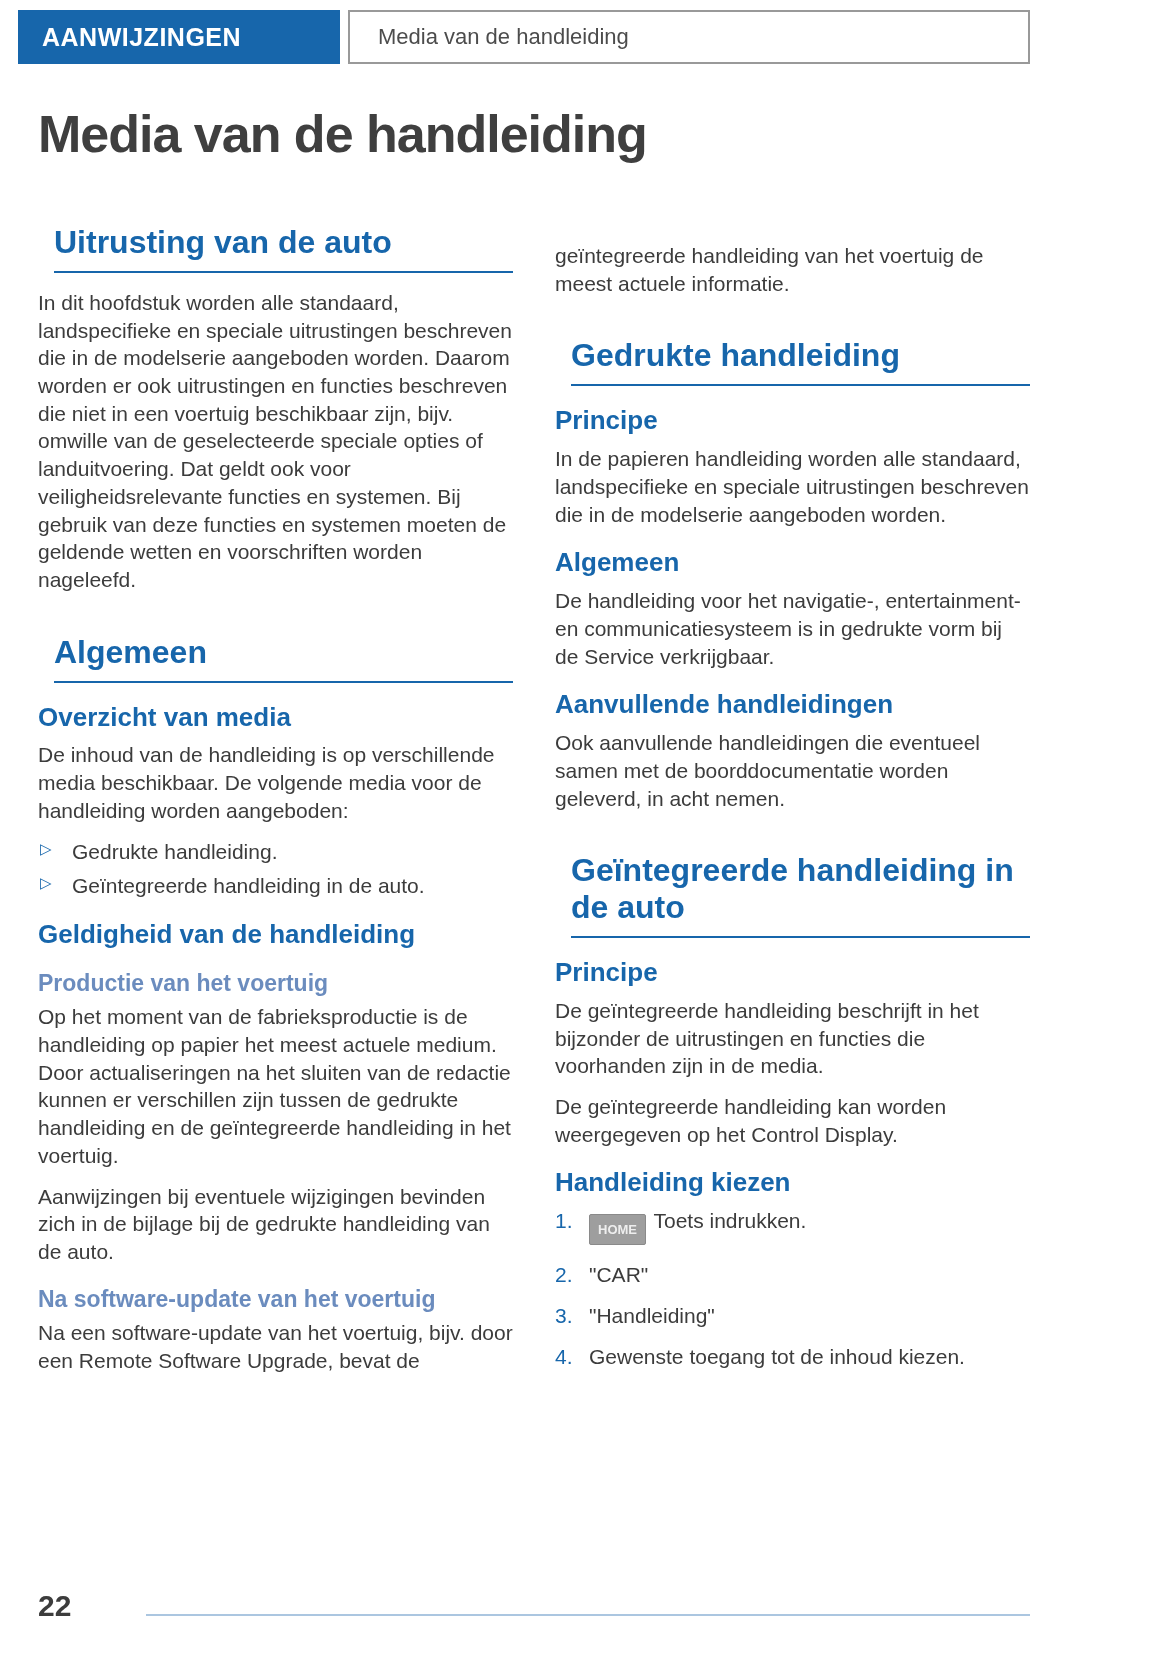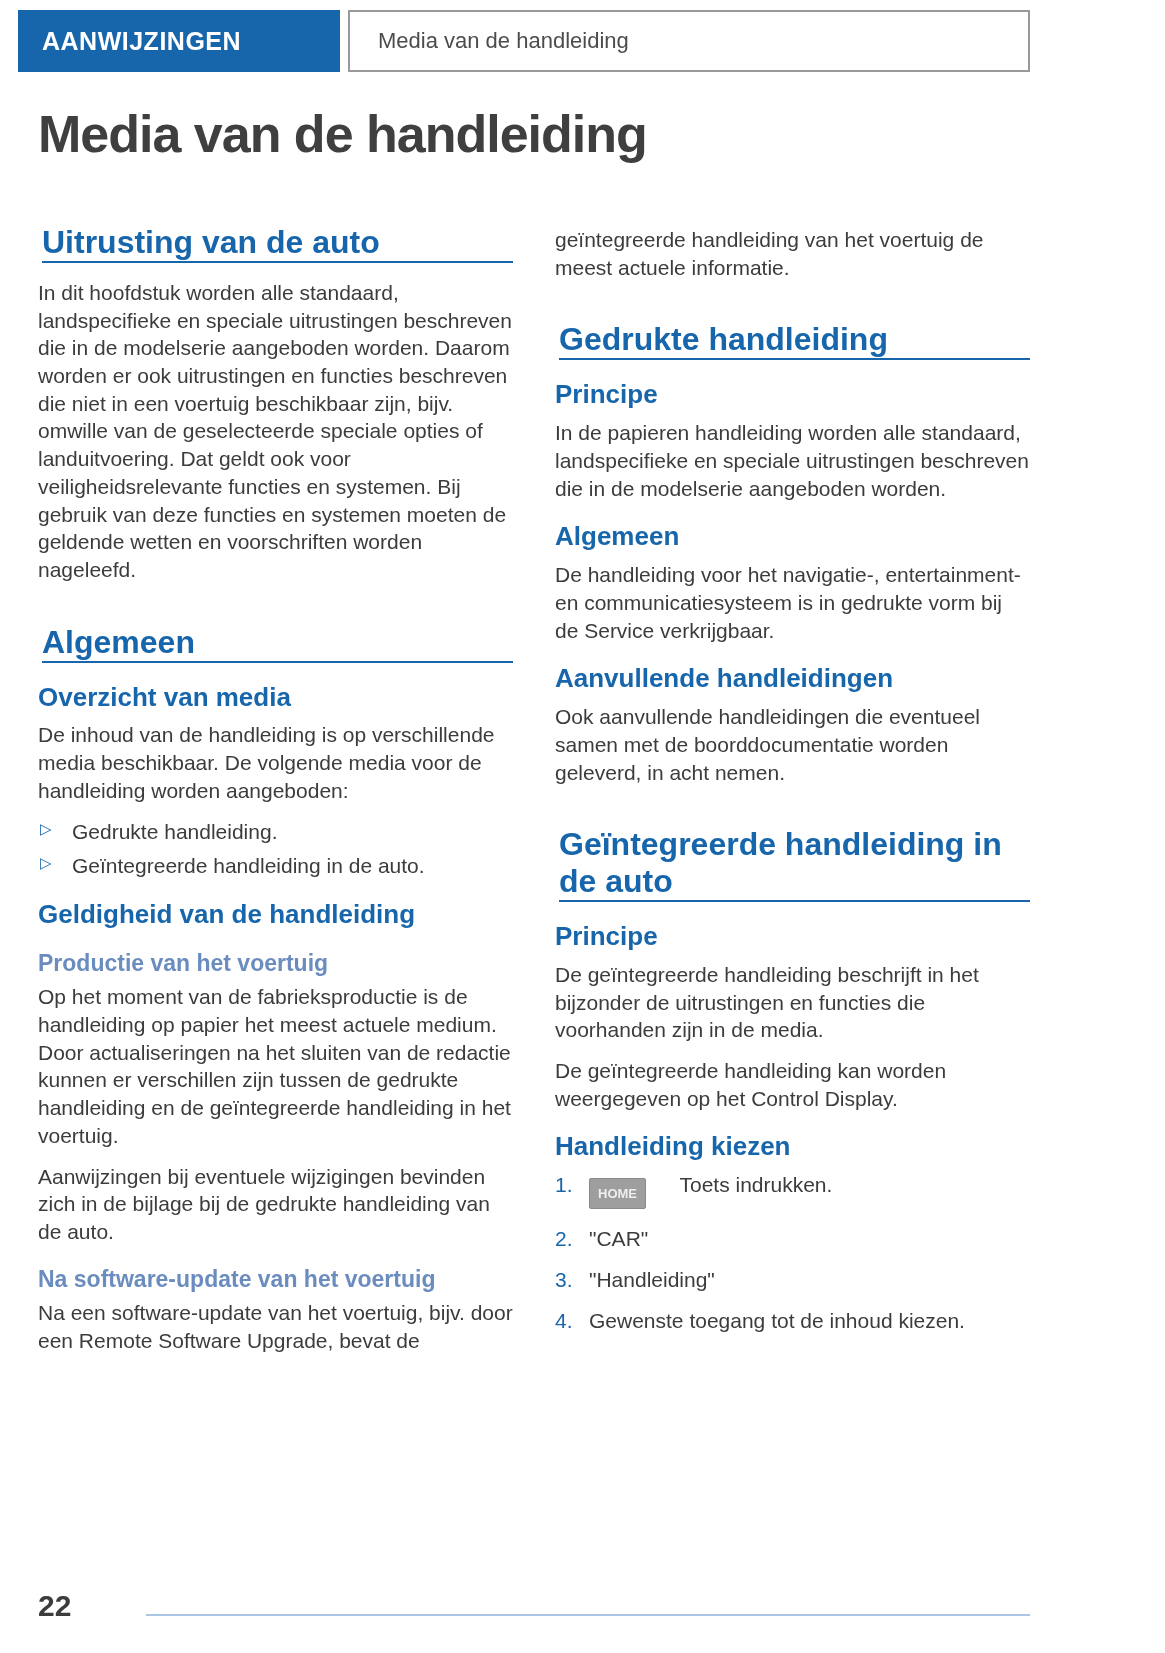--- a/index.html
+++ b/index.html
@@ -13,21 +13,21 @@
   }
   *{box-sizing:border-box;}
   html,body{margin:0;padding:0;}
   body{
     width:1165px;height:1653px;background:#ffffff;
     font-family:"Liberation Sans", sans-serif;color:var(--text);
   }
   .page{position:relative;width:1165px;height:1653px;overflow:hidden;background:#fff;}
 
   
-  .header{position:absolute;top:10px;left:18px;right:135px;height:62px;display:flex;}
+  .header{position:absolute;top:10px;left:18px;right:135px;height:54px;display:flex;}
   .header-tab{
     width:322px;background:var(--header_bg);color:#fff;font-weight:bold;font-size:25px;
     display:flex;align-items:center;padding-left:24px;letter-spacing:.5px;flex-shrink:0;
   }
   .header-chapter{
     flex:1;margin-left:8px;border:2px solid var(--box_border);color:#4c4c4c;font-size:22px;
     display:flex;align-items:center;padding-left:28px;background:#fff;
   }
 
   
@@ -35,38 +35,38 @@
     position:absolute;top:104px;left:38px;margin:0;
     font-size:52px;font-weight:bold;color:#3f3f3f;letter-spacing:-1px;
   }
 
   
   .columns{position:absolute;top:218px;left:38px;width:992px;display:flex;gap:42px;align-items:flex-start;}
   .col{width:475px;}
 
   .h1{
     font-size:32px;line-height:1.15;font-weight:bold;color:var(--accent);
-    border-bottom:2px solid var(--accent);margin:40px 0 16px 4px;
+    border-bottom:2px solid var(--accent);padding-bottom:10px;margin:40px 0 16px 16px;
   }
   .h1.first{margin-top:6px;}
   .h2{font-size:26px;font-weight:bold;color:var(--accent);margin:20px 0 9px 0;line-height:1.15;}
   .h3{font-size:23px;font-weight:bold;color:var(--subheading);margin:20px 0 7px 0;line-height:1.15;}
   .para{font-size:21px;line-height:1.32;margin:0 0 13px 0;}
 
   .bullet-list{margin:2px 0 16px 0;padding:0;list-style:none;}
   .bullet-item{position:relative;padding-left:34px;margin-bottom:7px;font-size:21px;line-height:1.32;}
   .tri{position:absolute;left:2px;top:1px;color:var(--accent);font-size:15px;}
 
   .steps{margin:6px 0 0 0;padding:0;list-style:none;}
   .step{display:flex;align-items:flex-start;margin-bottom:13px;font-size:21px;line-height:1.32;}
   .step-num{color:var(--accent);width:34px;flex-shrink:0;}
   .step-body{flex:1;}
   .home-key{
     display:inline-block;background:var(--key_bg);color:#eeeeee;font-size:13px;font-weight:bold;
-    padding:8px 8px;border-radius:2px;margin-right:28px;vertical-align:-6px;line-height:1;
+    padding:8px 8px;border-radius:2px;margin-right:2px;vertical-align:-6px;line-height:1;
     border:1px solid #8a8a8a;
   }
   .step.with-key{margin-bottom:16px;}
 
   
   .footer{position:absolute;left:38px;right:135px;bottom:32px;display:flex;align-items:flex-end;gap:33px;}
   .page-num{font-size:30px;font-weight:bold;color:#3c3c3c;line-height:1;}
   .footer-rule{flex:1;height:2px;background:var(--rule);margin-left:42px;margin-bottom:5px;}
 </style>
 </head>
@@ -111,21 +111,21 @@
 
       <div class="h3">Productie van het voertuig</div>
       <p class="para">Op het moment van de fabrieksproductie is de handleiding op papier het meest actuele medium. Door actualiseringen na het sluiten van de redactie kunnen er verschillen zijn tussen de gedrukte handleiding en de geïntegreerde handleiding in het voertuig.</p>
       <p class="para">Aanwijzingen bij eventuele wijzigingen bevinden zich in de bijlage bij de gedrukte handleiding van de auto.</p>
 
       <div class="h3">Na software-update van het voertuig</div>
       <p class="para">Na een software-update van het voertuig, bijv. door een Remote Software Upgrade, bevat de</p>
     </div>
 
     <div class="col">
-      <p class="para" style="margin-top:8px;">geïntegreerde handleiding van het voertuig de meest actuele informatie.</p>
+      <p class="para" style="margin-top:24px;">geïntegreerde handleiding van het voertuig de meest actuele informatie.</p>
 
       <div class="h1">Gedrukte handleiding</div>
 
       <div class="h2">Principe</div>
       <p class="para">In de papieren handleiding worden alle standaard, landspecifieke en speciale uitrustingen beschreven die in de modelserie aangeboden worden.</p>
 
       <div class="h2">Algemeen</div>
       <p class="para">De handleiding voor het navigatie-, entertainment- en communicatiesysteem is in gedrukte vorm bij de Service verkrijgbaar.</p>
 
       <div class="h2">Aanvullende handleidingen</div>

